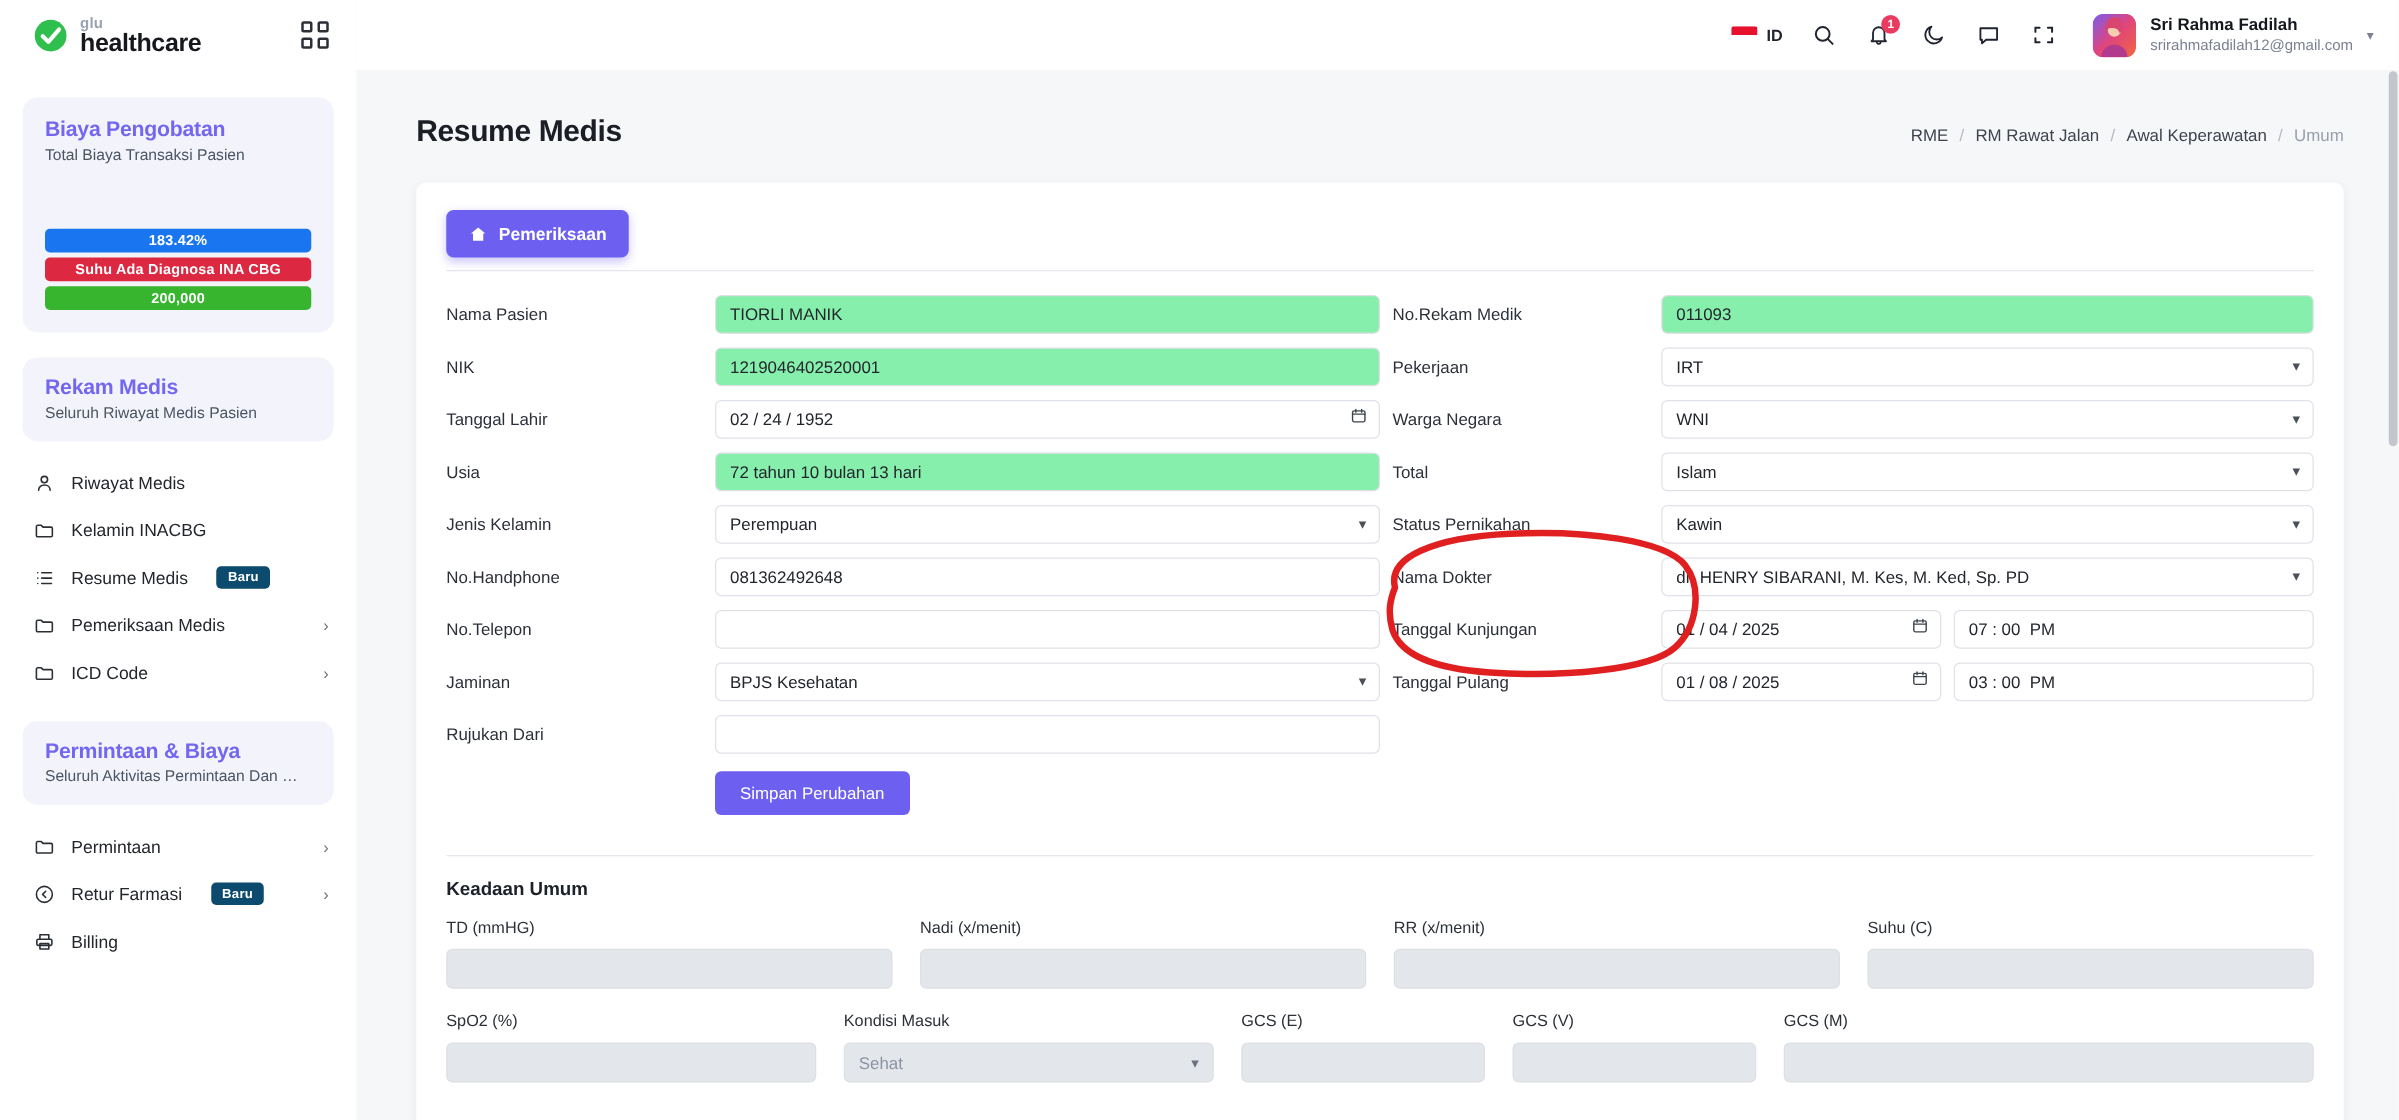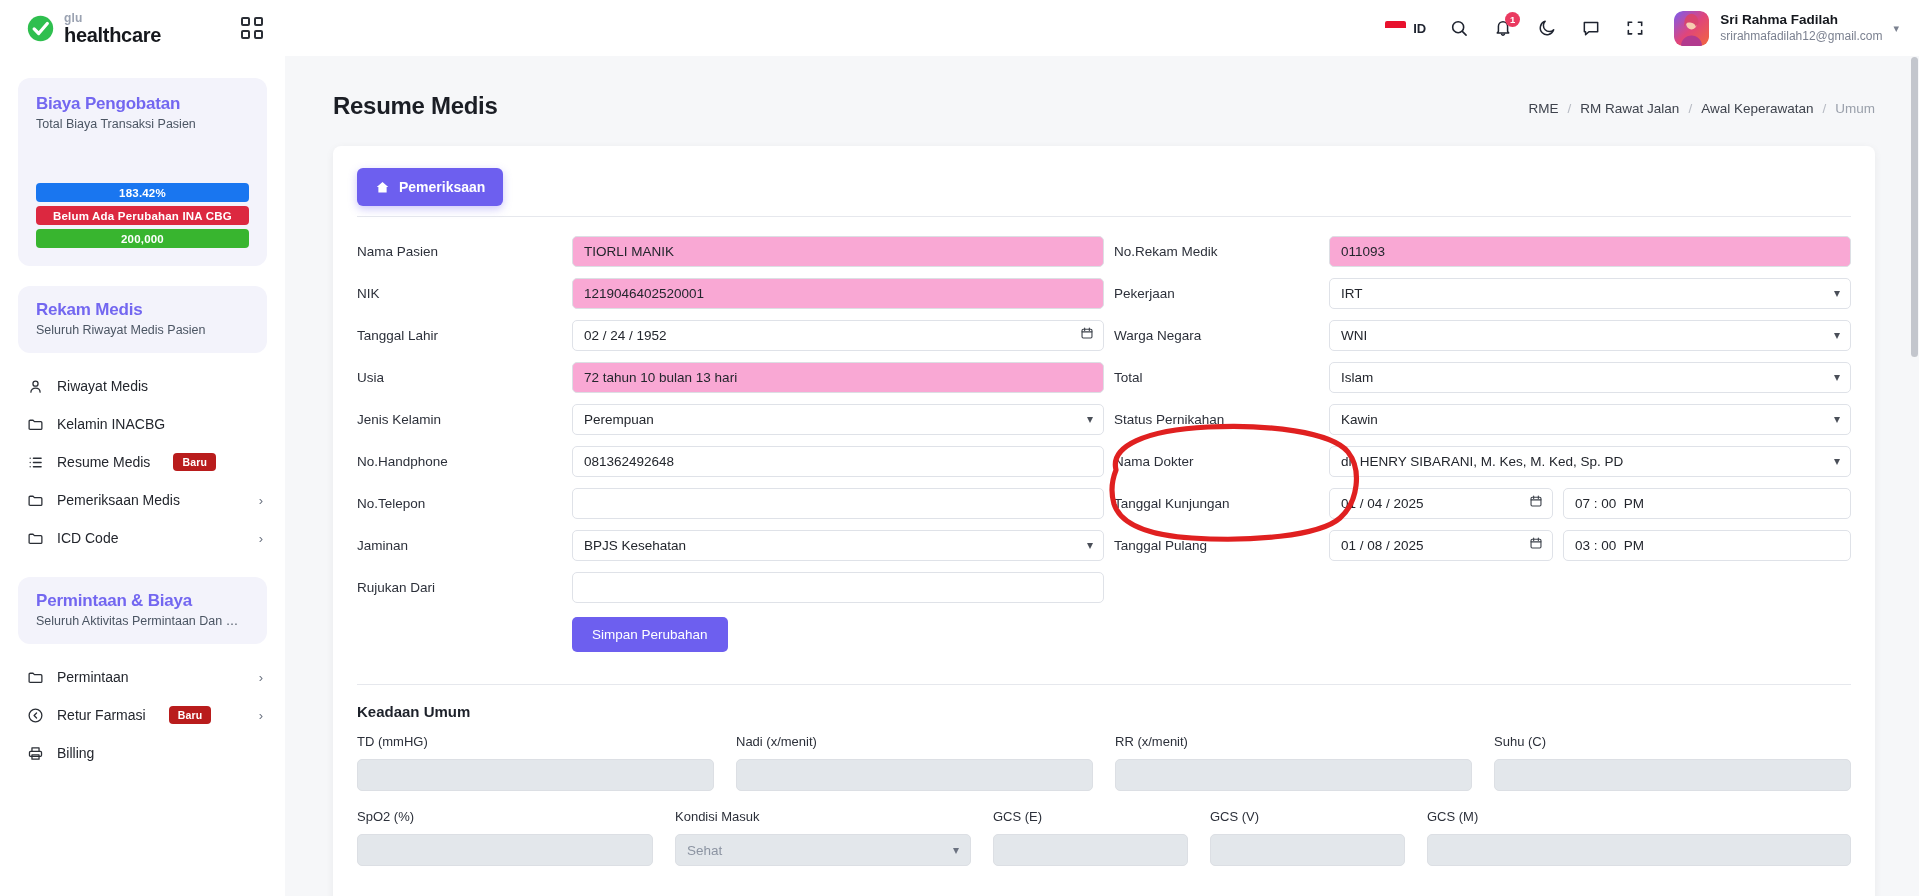--- a/index.html
+++ b/index.html
@@ -47,21 +47,21 @@
   .sec-head { margin: 20px 18px 0 18px; background:#f3f3fb; border-radius:12px; padding: 14px 18px 16px 18px;}
   .nav-list { margin-top: 14px; }
   .nav-item {
     display: flex; align-items: center; gap: 13px;
     padding: 10px 22px 10px 26px; cursor: pointer; position: relative;
     font-size: 14px; color: #23262d;
   }
   .nav-ico { width: 18px; height: 18px; flex: 0 0 18px; color:#2b2f36; display:flex; align-items:center; justify-content:center;}
   .nav-label { flex: 0 0 auto; white-space: nowrap; }
   .badge-new {
-    background: #b91c1c; color: #fff; font-size: 10.5px; font-weight: 700;
+    background: #0c4a6e; color: #fff; font-size: 10.5px; font-weight: 700;
     padding: 3px 9px; border-radius: 4px; margin-left: 10px; letter-spacing:.2px;
   }
   .chev-right { margin-left: auto; color: #6b7280; font-size: 13px; }
 
   
   .main { flex: 1 1 auto; height: 628px; position: relative; background: #f6f7f9; }
   .topbar {
     height: 56px; background: #fff; display: flex; align-items: center;
     justify-content: flex-end; padding: 0 20px 0 0;
   }
@@ -108,21 +108,21 @@
   .col { width: 50%; }
   .col.right { padding-left: 10px; }
   .f-row { display: flex; align-items: center; margin-bottom: 10px; height: 32px; }
   .f-label { width: 215px; flex: 0 0 215px; font-size: 13.5px; color: #2c303a; }
   .f-ctrl { flex: 1 1 auto; position: relative; }
   .inp {
     width: 100%; height: 31px; border: 1px solid #dfe2e8; border-radius: 5px;
     background: #fff; font-size: 13.5px; color: #23262d; padding: 0 11px;
     font-family: "Liberation Sans", sans-serif; outline: none;
   }
-  .inp.ro { background: #f9a8d4; border-color: #dcdfe4; }
+  .inp.ro { background: #86efac; border-color: #dcdfe4; }
   .sel-wrap { position: relative; }
   .sel-wrap .chev {
     position: absolute; right: 11px; top: 50%; transform: translateY(-50%);
     color: #4a4f58; pointer-events: none; font-size: 12px;
   }
   .date-ico { position: absolute; right: 10px; top: 50%; transform: translateY(-50%); color:#3d424b;}
   .dtrow { display: flex; gap: 10px; }
   .dtrow .d1 { flex: 0 0 224px; position: relative; }
   .dtrow .d2 { flex: 1 1 auto; }
   .btn-save {
@@ -183,21 +183,21 @@
         </span>
     </div>
 
     <div class="side-scroll">
 
       <div class="card-block">
         <div class="card-title">Biaya Pengobatan</div>
         <div class="card-sub">Total Biaya Transaksi Pasien</div>
         <div class="cost-spacer"></div>
         <div class="bar b-blue">183.42%</div>
-        <div class="bar b-red">Belum Ada Perubahan INA CBG</div>
+        <div class="bar b-red">Suhu Ada Diagnosa INA CBG</div>
         <div class="bar b-green">200,000</div>
       </div>
 
       <div class="sec-head">
         <div class="card-title">Rekam Medis</div>
         <div class="card-sub">Seluruh Riwayat Medis Pasien</div>
       </div>
 
       <div class="nav-list">
         <div class="nav-item">

